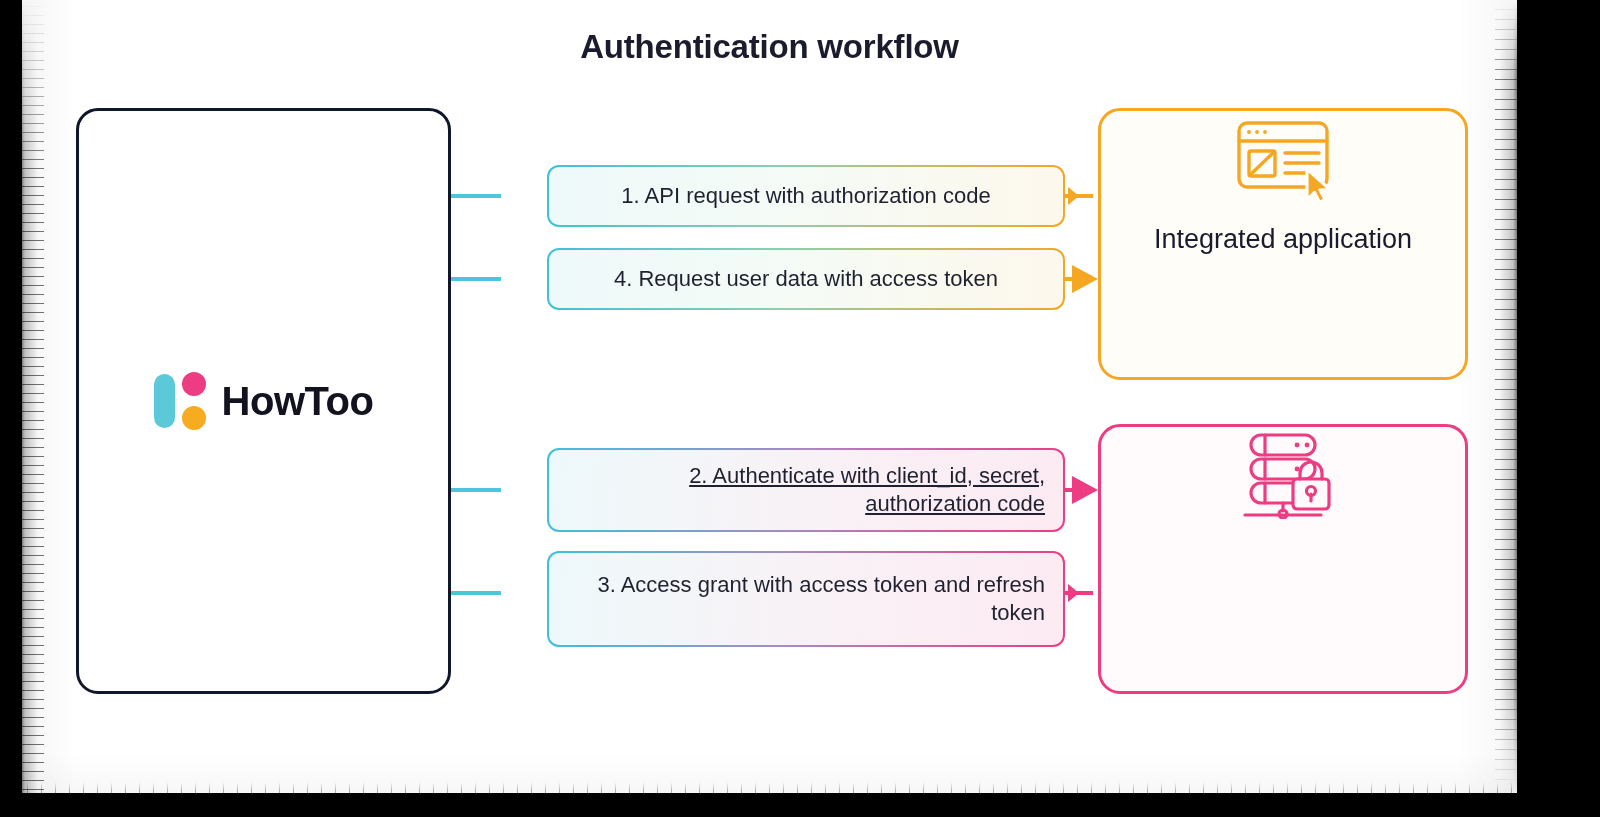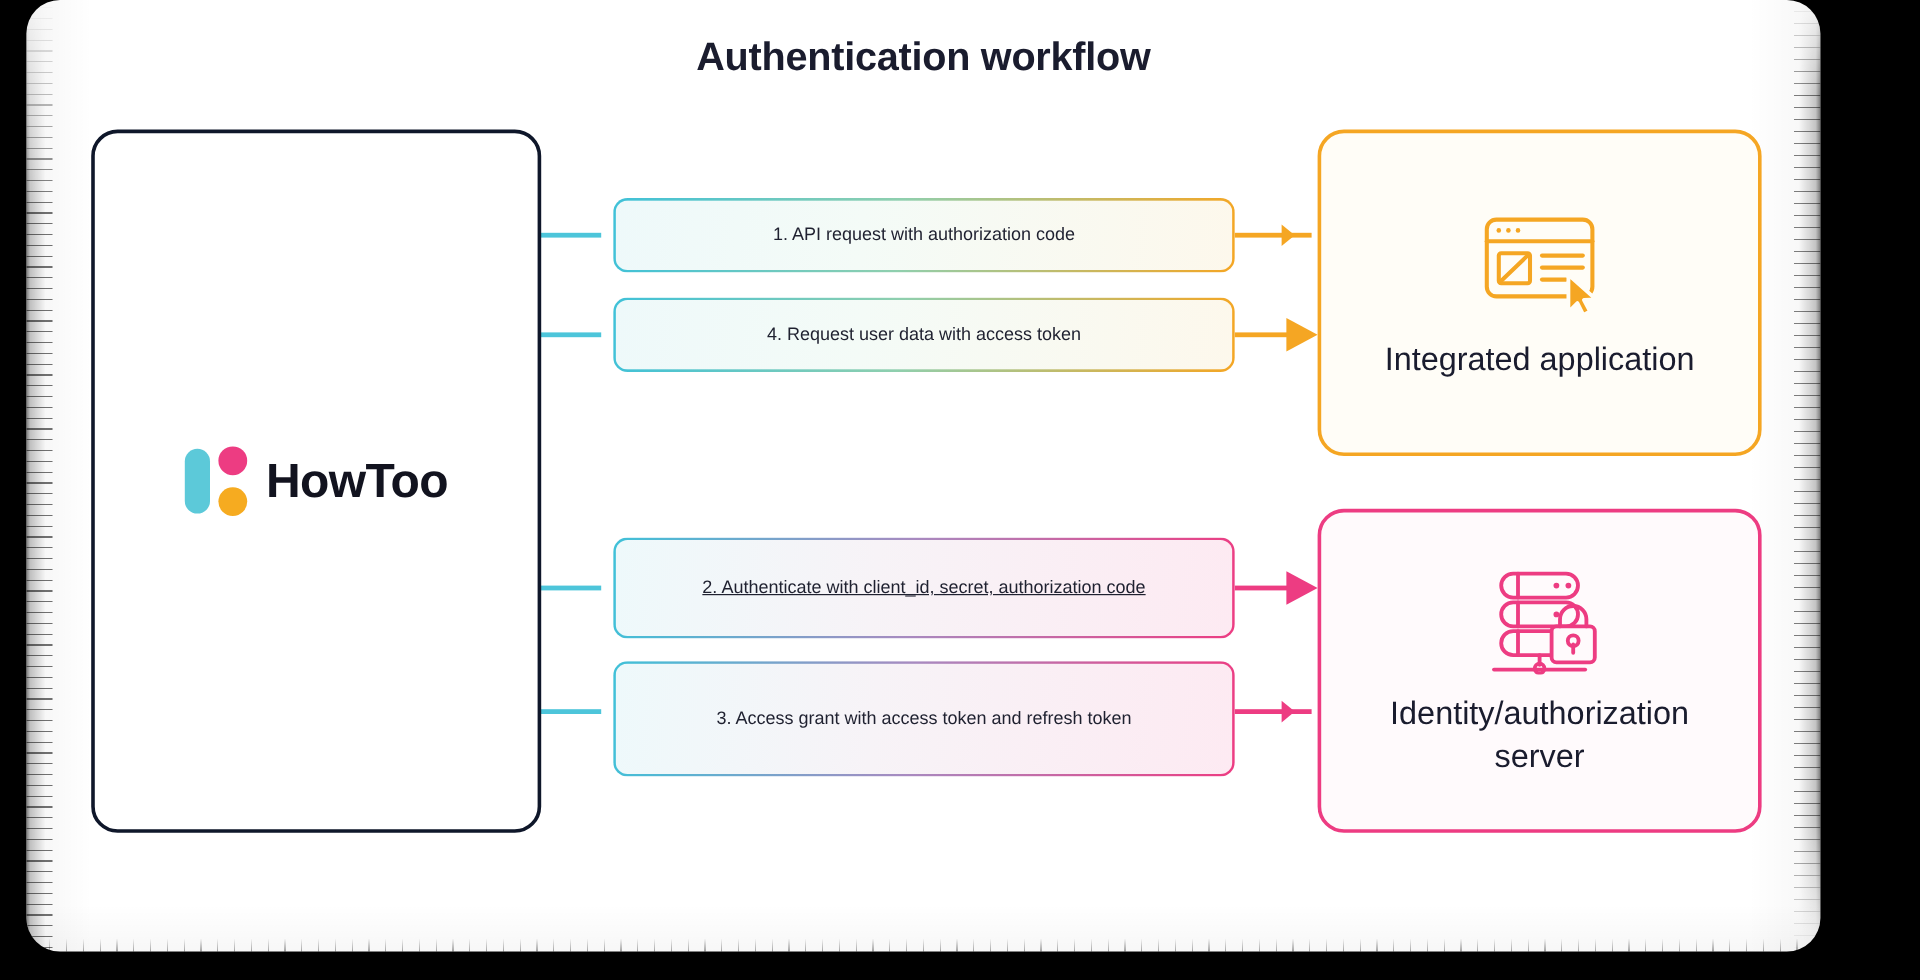--- a/index.html
+++ b/index.html
@@ -12,21 +12,20 @@
 
   #root { position: relative; width: 1600px; height: 817px; background: #000; }
 
   
   .card {
     position: absolute;
     left: 22px; top: 0px;
     width: 1495px; height: 793px;
     background: #ffffff;
     overflow: hidden;
-    border-radius: 28px;
   }
   .card-shade {
     position:absolute; inset:0;
     background:
       linear-gradient(90deg, rgba(0,0,0,0.045) 0px, rgba(0,0,0,0.0) 55px),
       linear-gradient(270deg, rgba(0,0,0,0.04) 0px, rgba(0,0,0,0.0) 60px),
       linear-gradient(0deg, rgba(0,0,0,0.03) 0px, rgba(0,0,0,0.0) 40px);
     pointer-events:none;
   }
   
@@ -105,41 +104,42 @@
     left: 1076px; top: 108px; width: 370px; height: 272px;
     border: 3px solid #f5a623; background: #fffdf7;
   }
   .panel-server {
     left: 1076px; top: 424px; width: 370px; height: 270px;
     border: 3px solid #ed3c82; background: #fffafc;
   }
   .panel-inner {
     position: absolute; inset: 0;
     display: flex; flex-direction: column;
-    align-items: center; justify-content: center; gap: 6px;
+    align-items: center; gap: 6px;
   }
   .panel-icon { width: 108px; height: 92px; }
   .panel-label {
     font-size: 27px; color: #1a1c2e; text-align: center; line-height: 1.35;
     max-width: 300px; font-weight: 400;
   }
   .panel-server .panel-label { margin-top: 8px; }
   .panel-app .panel-label { margin-top: 12px; }
 
   
   .msgbox {
     position: absolute;
     border-radius: 12px;
     display: flex; align-items: center; justify-content: center;
-    text-align: center;
-    font-size: 15px; color: #1f2130; line-height: 1.28;
+    text-align: right;
+    font-size: 22px; color: #1f2130; line-height: 1.28;
     padding: 6px 18px;
     border: 2.5px solid transparent;
     background-clip: padding-box, border-box;
     background-origin: padding-box, border-box;
+    margin-left: 36px;
   }
   .msg-warm {
     background-image:
       linear-gradient(95deg, #eef9fa 0%, #f4fbf7 40%, #fdf8ec 100%),
       linear-gradient(95deg, #3fc1d8 0%, #8fcfae 46%, #f5a623 100%);
   }
   .msg-cool {
     background-image:
       linear-gradient(95deg, #eef9fb 0%, #f7f3f7 42%, #fdeaf2 100%),
       linear-gradient(95deg, #3fc1d8 0%, #a88ac0 48%, #ed3c82 100%);
@@ -253,24 +253,20 @@
             <circle cx="68" cy="42" r="2.4" fill="#ed3c82" stroke="none"></circle>
             <line x1="54" y1="76" x2="54" y2="84"></line>
             <line x1="16" y1="88" x2="92" y2="88"></line>
             <circle cx="54" cy="87" r="4"></circle>
             <rect x="64" y="52" width="36" height="30" rx="4" fill="#fffafc"></rect>
             <path d="M71 52 v-6 a11 11 0 0 1 22 0 v6"></path>
             <circle cx="82" cy="64" r="4.5"></circle>
             <line x1="82" y1="67" x2="82" y2="74"></line>
           </svg>
         </span>
-        <div class="panel-label">
-          <span>Identity/authorization</span><br>
-          <span>server</span>
-        </div>
       </div>
     </div>
 
     <div id="box1" class="msgbox msg-warm">1. API request with authorization code</div>
     <div id="box4" class="msgbox msg-warm">4. Request user data with access token</div>
     <div id="box2" class="msgbox msg-cool">2. Authenticate with client_id, secret, authorization code</div>
     <div id="box3" class="msgbox msg-cool">3. Access grant with access token and refresh token</div>
 
     <div class="torn-left"></div>
     <div class="torn-right"></div>

